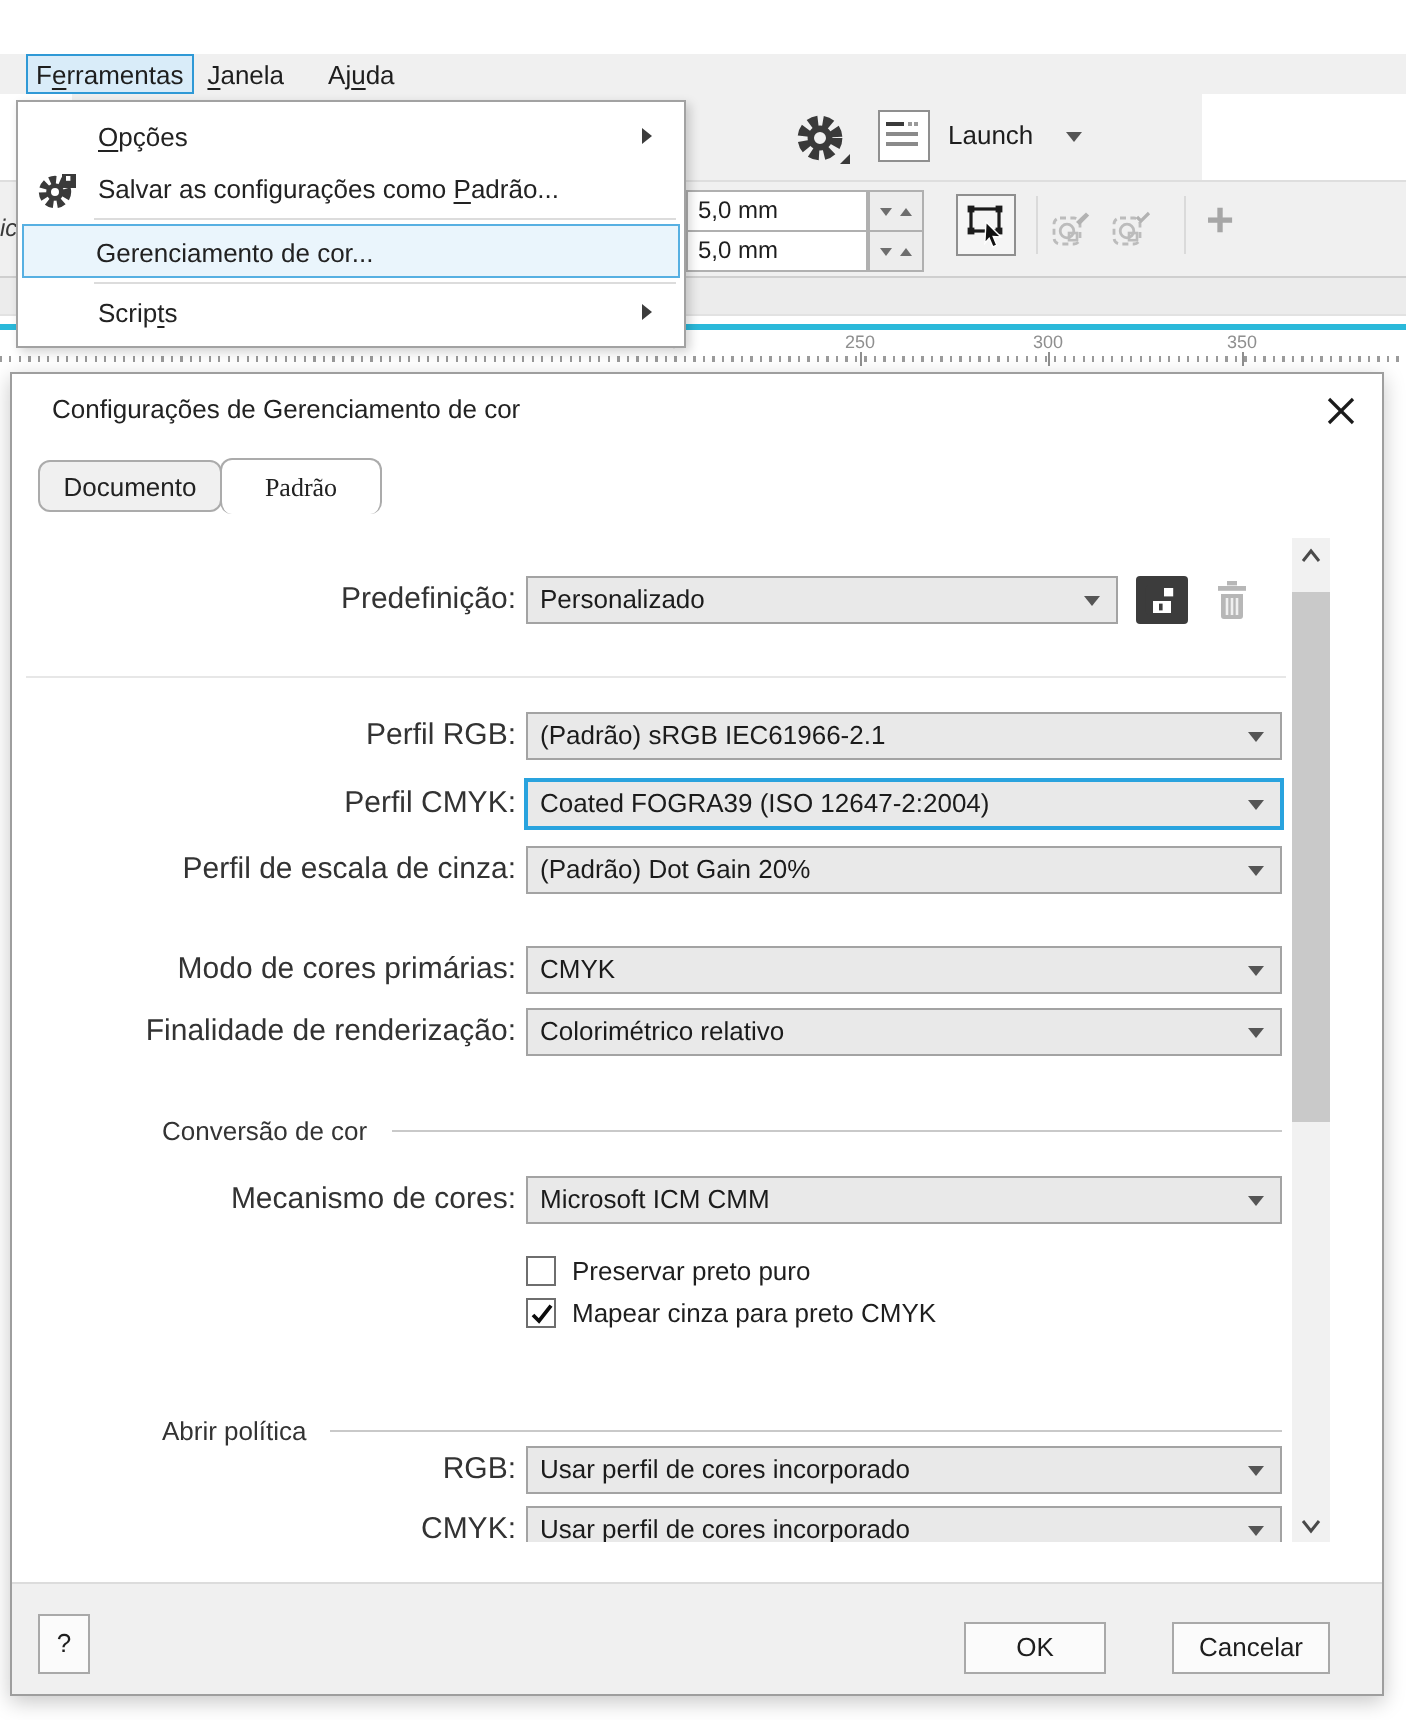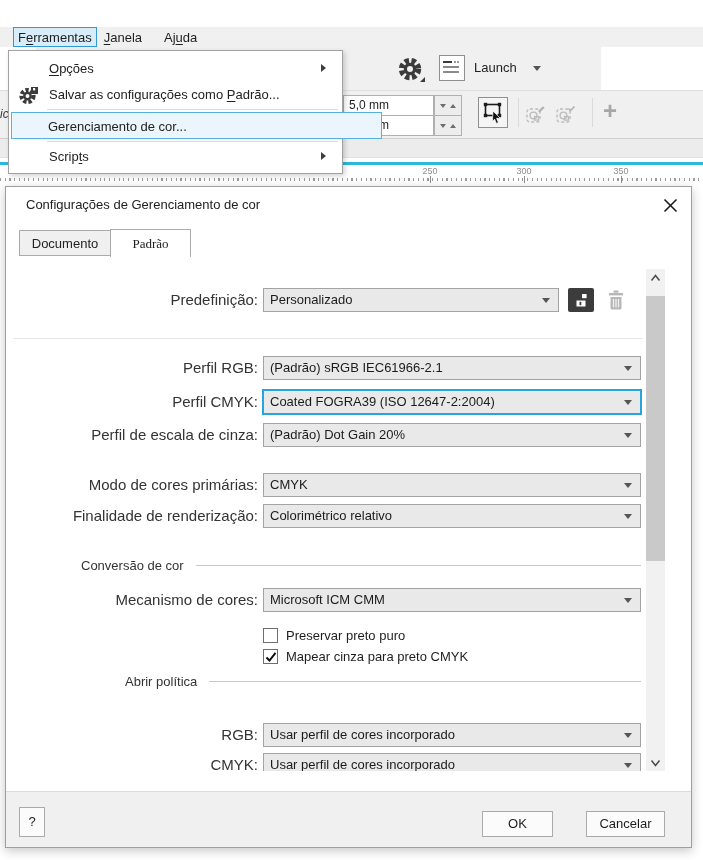--- a/index.html
+++ b/index.html
@@ -60,32 +60,32 @@
   .menu-popup{position:absolute;left:8px;top:50px;width:335px;height:124px;background:#fff;
               border:1px solid #a2a2a2;box-sizing:border-box;z-index:6;
               box-shadow:2px 2px 5px rgba(0,0,0,.18);font-size:13px;color:#222;}
   .mi{position:absolute;left:4px;width:326px;height:24px;line-height:24px;}
   .mi-text{position:absolute;left:36px;text-align:center;}
   .mi-arrow{position:absolute;right:9px;top:7px;width:0;height:0;
             border:4px solid transparent;border-left:5px solid #3d3d3d;}
   .mi-opcoes{top:6px;} .mi-salvar{top:32px;} .mi-scripts{top:94px;}
   .mi-sep{position:absolute;left:38px;right:4px;height:1px;background:#dcdcdc;}
   .sep1{top:58px;} .sep2{top:90px;}
-  .mi-highlight{position:absolute;left:2px;top:61px;width:371px;height:27px;line-height:27px;
+  .mi-highlight{position:absolute;left:2px;top:61px;width:329px;height:27px;line-height:27px;
                 background:#eaf5fc;border:1px solid #57b0e2;box-sizing:border-box;}
   .mi-icon{position:absolute;left:5px;top:2px;width:21px;height:21px;}
 
   
   .dialog{position:absolute;left:5px;top:186px;width:687px;height:662px;background:#fff;
           border:1px solid #9e9e9e;box-sizing:border-box;z-index:3;
           box-shadow:0 3px 10px rgba(0,0,0,.22);}
   .dlg-title{position:absolute;left:20px;top:10px;font-size:13px;color:#222;}
   .dlg-close{position:absolute;right:11px;top:8px;width:20px;height:20px;display:flex;
              align-items:center;justify-content:center;cursor:default;}
-  .tab{position:absolute;box-sizing:border-box;font-size:13px;color:#222;text-align:center;}
+  .tab{position:absolute;box-sizing:border-box;font-size:13px;color:#222;text-align:center;border-radius:6px;}
   .tab-doc{left:13px;top:43px;width:92px;height:26px;line-height:25px;background:#f0f0f0;
            border:1px solid #ababab;}
   .tab-pad{left:104px;top:42px;width:81px;height:28px;line-height:27px;background:#fff;
            border:1px solid #ababab;border-bottom:none;z-index:2;font-family:Liberation Serif, serif;}
 
   .viewport{position:absolute;left:5px;top:82px;width:635px;height:502px;overflow:hidden;}
   .row-label{position:absolute;left:0;width:247px;text-align:right;font-size:15px;color:#333;
              line-height:24px;}
   .combo{position:absolute;left:252px;width:378px;height:24px;background:#e9e9e9;
          border:1px solid #a3a3a3;box-sizing:border-box;font-size:13px;color:#1b1b1b;
@@ -99,21 +99,21 @@
   .faint-sep{position:absolute;left:2px;top:69px;width:630px;height:1px;background:#e7e7e7;}
 
   .save-btn{position:absolute;left:557px;top:19px;width:26px;height:24px;background:#3c3c3c;
             border-radius:2px;display:flex;align-items:center;justify-content:center;}
   .trash-btn{position:absolute;left:592px;top:19px;width:26px;height:24px;display:flex;
              align-items:center;justify-content:center;}
 
   .section-hdr{position:absolute;left:70px;right:5px;height:16px;display:flex;align-items:center;
                font-size:13px;color:#333;}
   .section-hdr .line{flex:1;height:1px;background:#c9c9c9;margin-left:12px;}
-  .s-conv{top:288px;} .s-abrir{top:404px;margin-left:44px;}
+  .s-conv{top:288px;} .s-abrir{top:438px;}
 
   .checkbox{position:absolute;left:252px;width:15px;height:15px;background:#fff;
             border:1px solid #6e6e6e;box-sizing:border-box;display:flex;align-items:center;justify-content:center;}
   .checkbox svg{display:none;}
   .checkbox.checked svg{display:block;}
   .cb-label{position:absolute;left:275px;font-size:13px;color:#1e1e1e;line-height:16px;}
   .cb1{top:359px;} .cb2{top:380px;}
 
   
   .scrollbar{position:absolute;left:640px;top:82px;width:19px;height:502px;background:#f1f1f1;}

